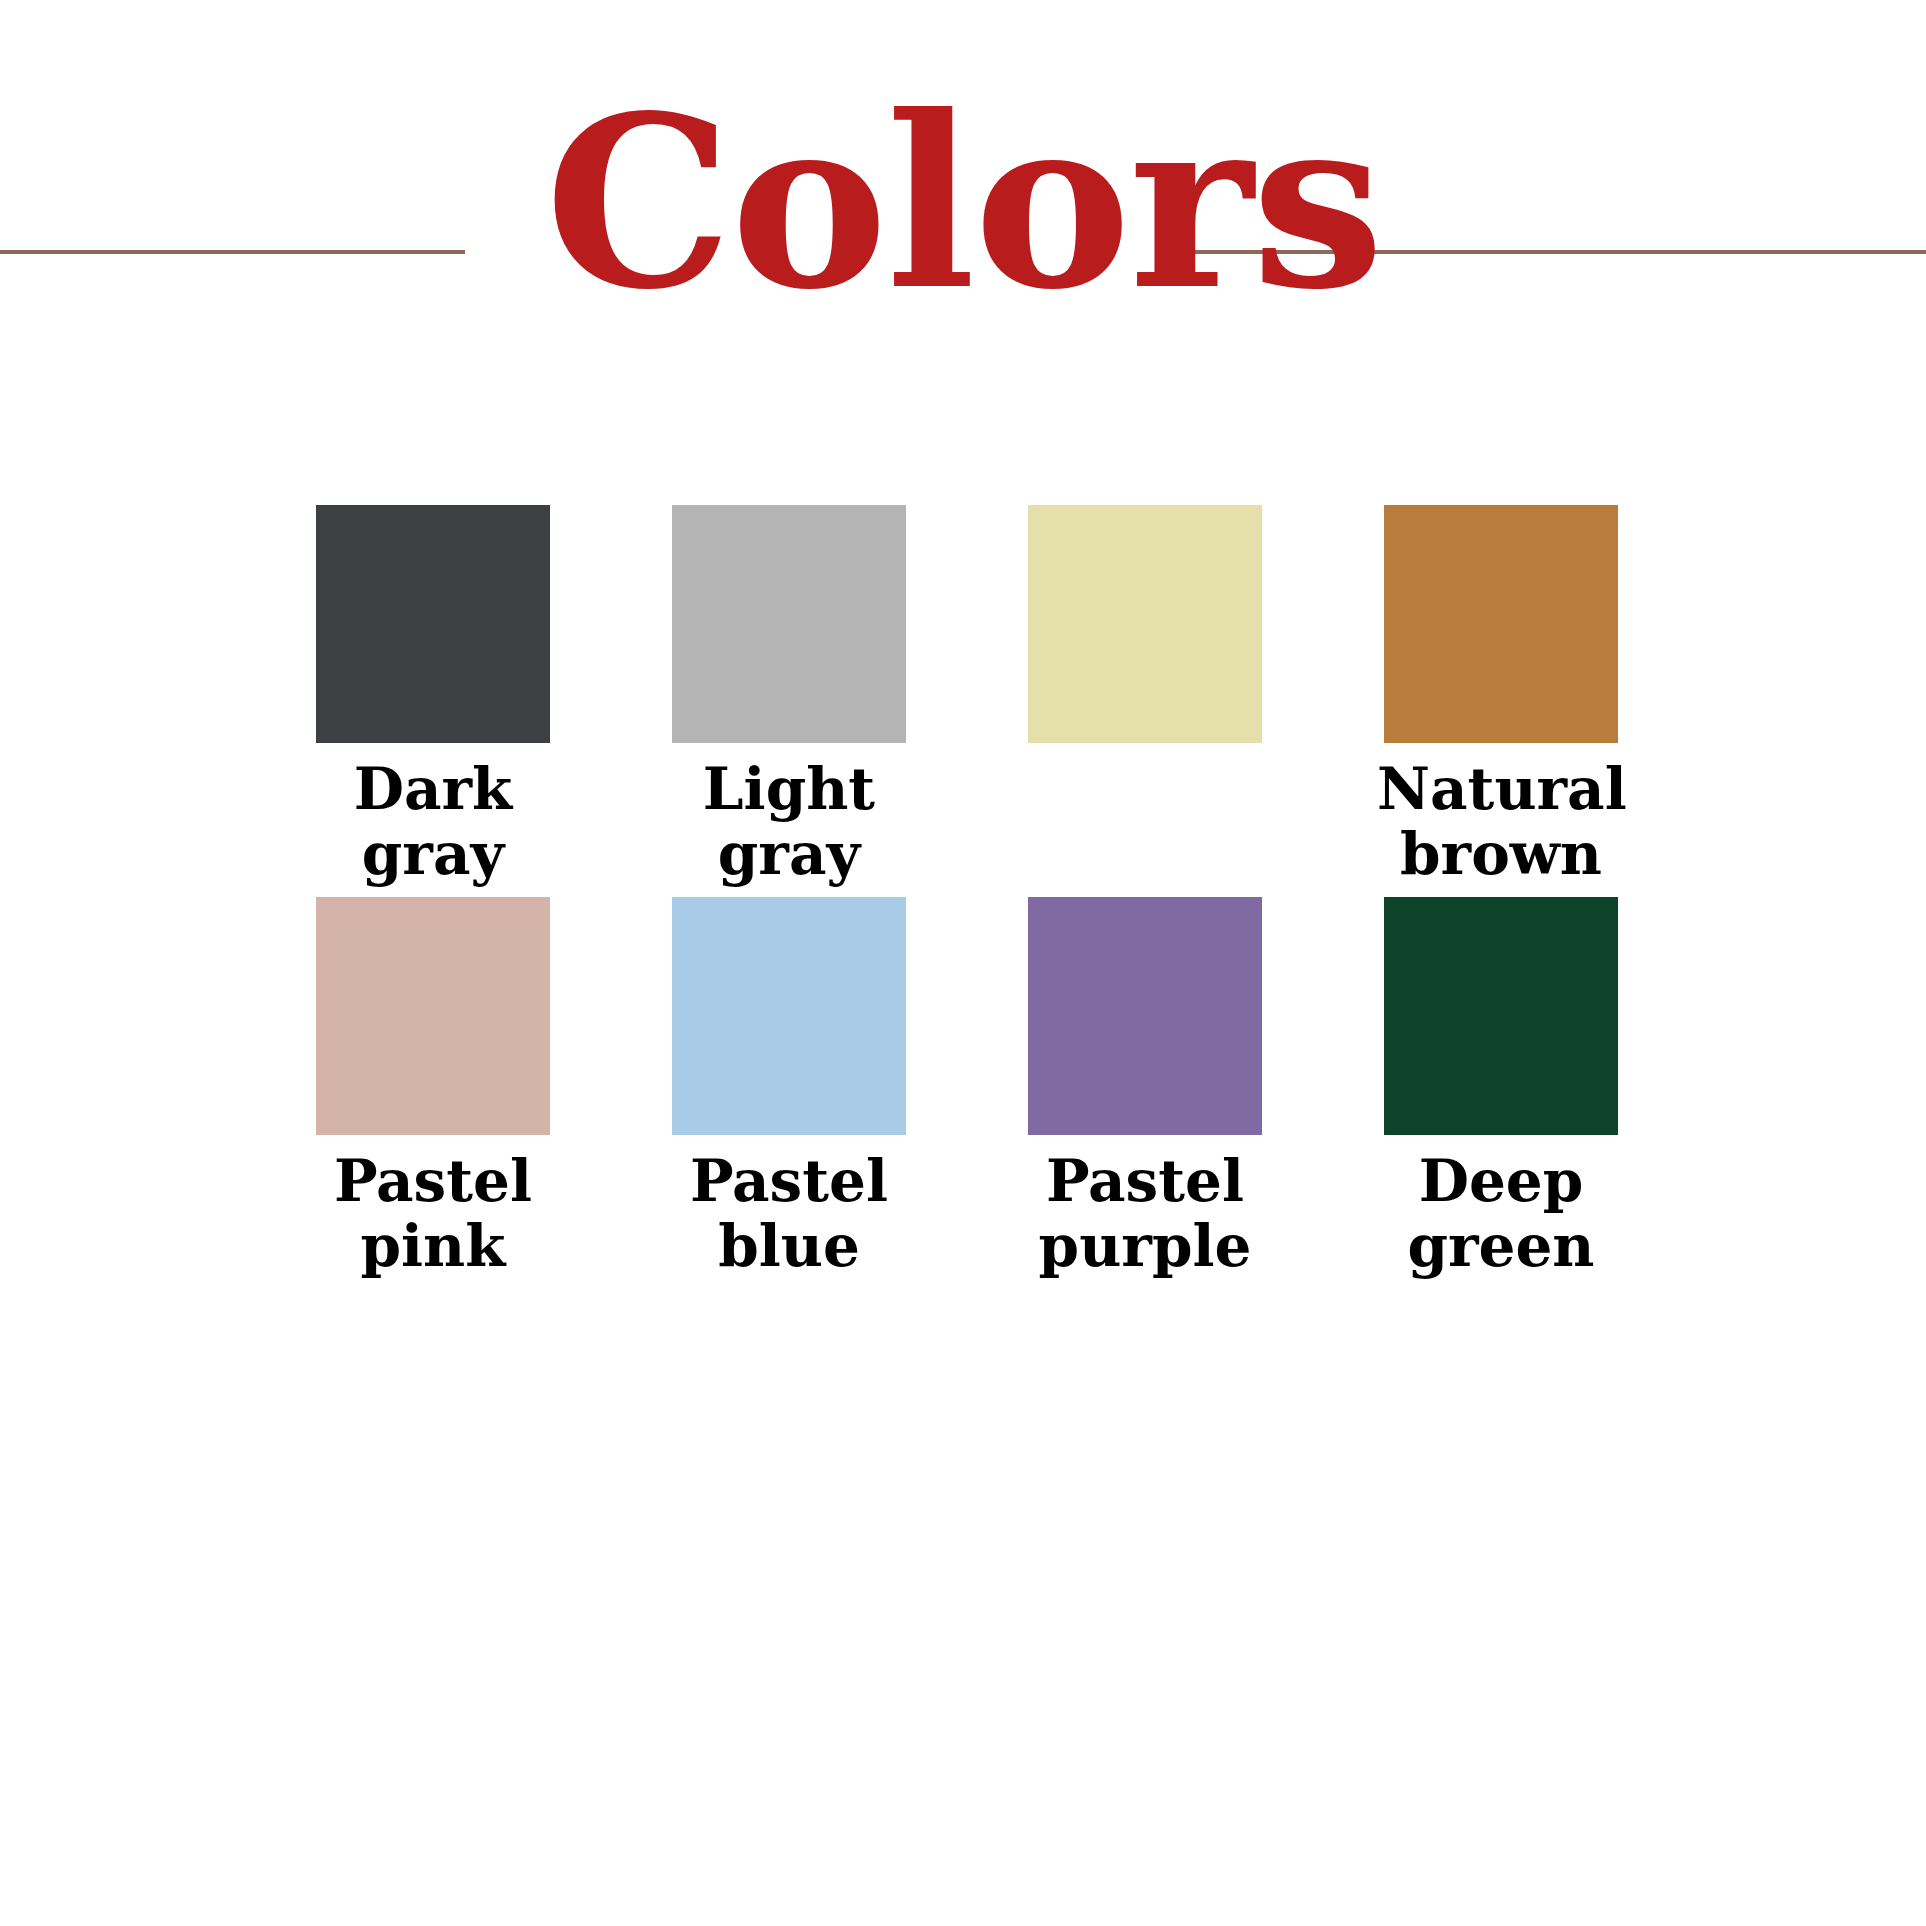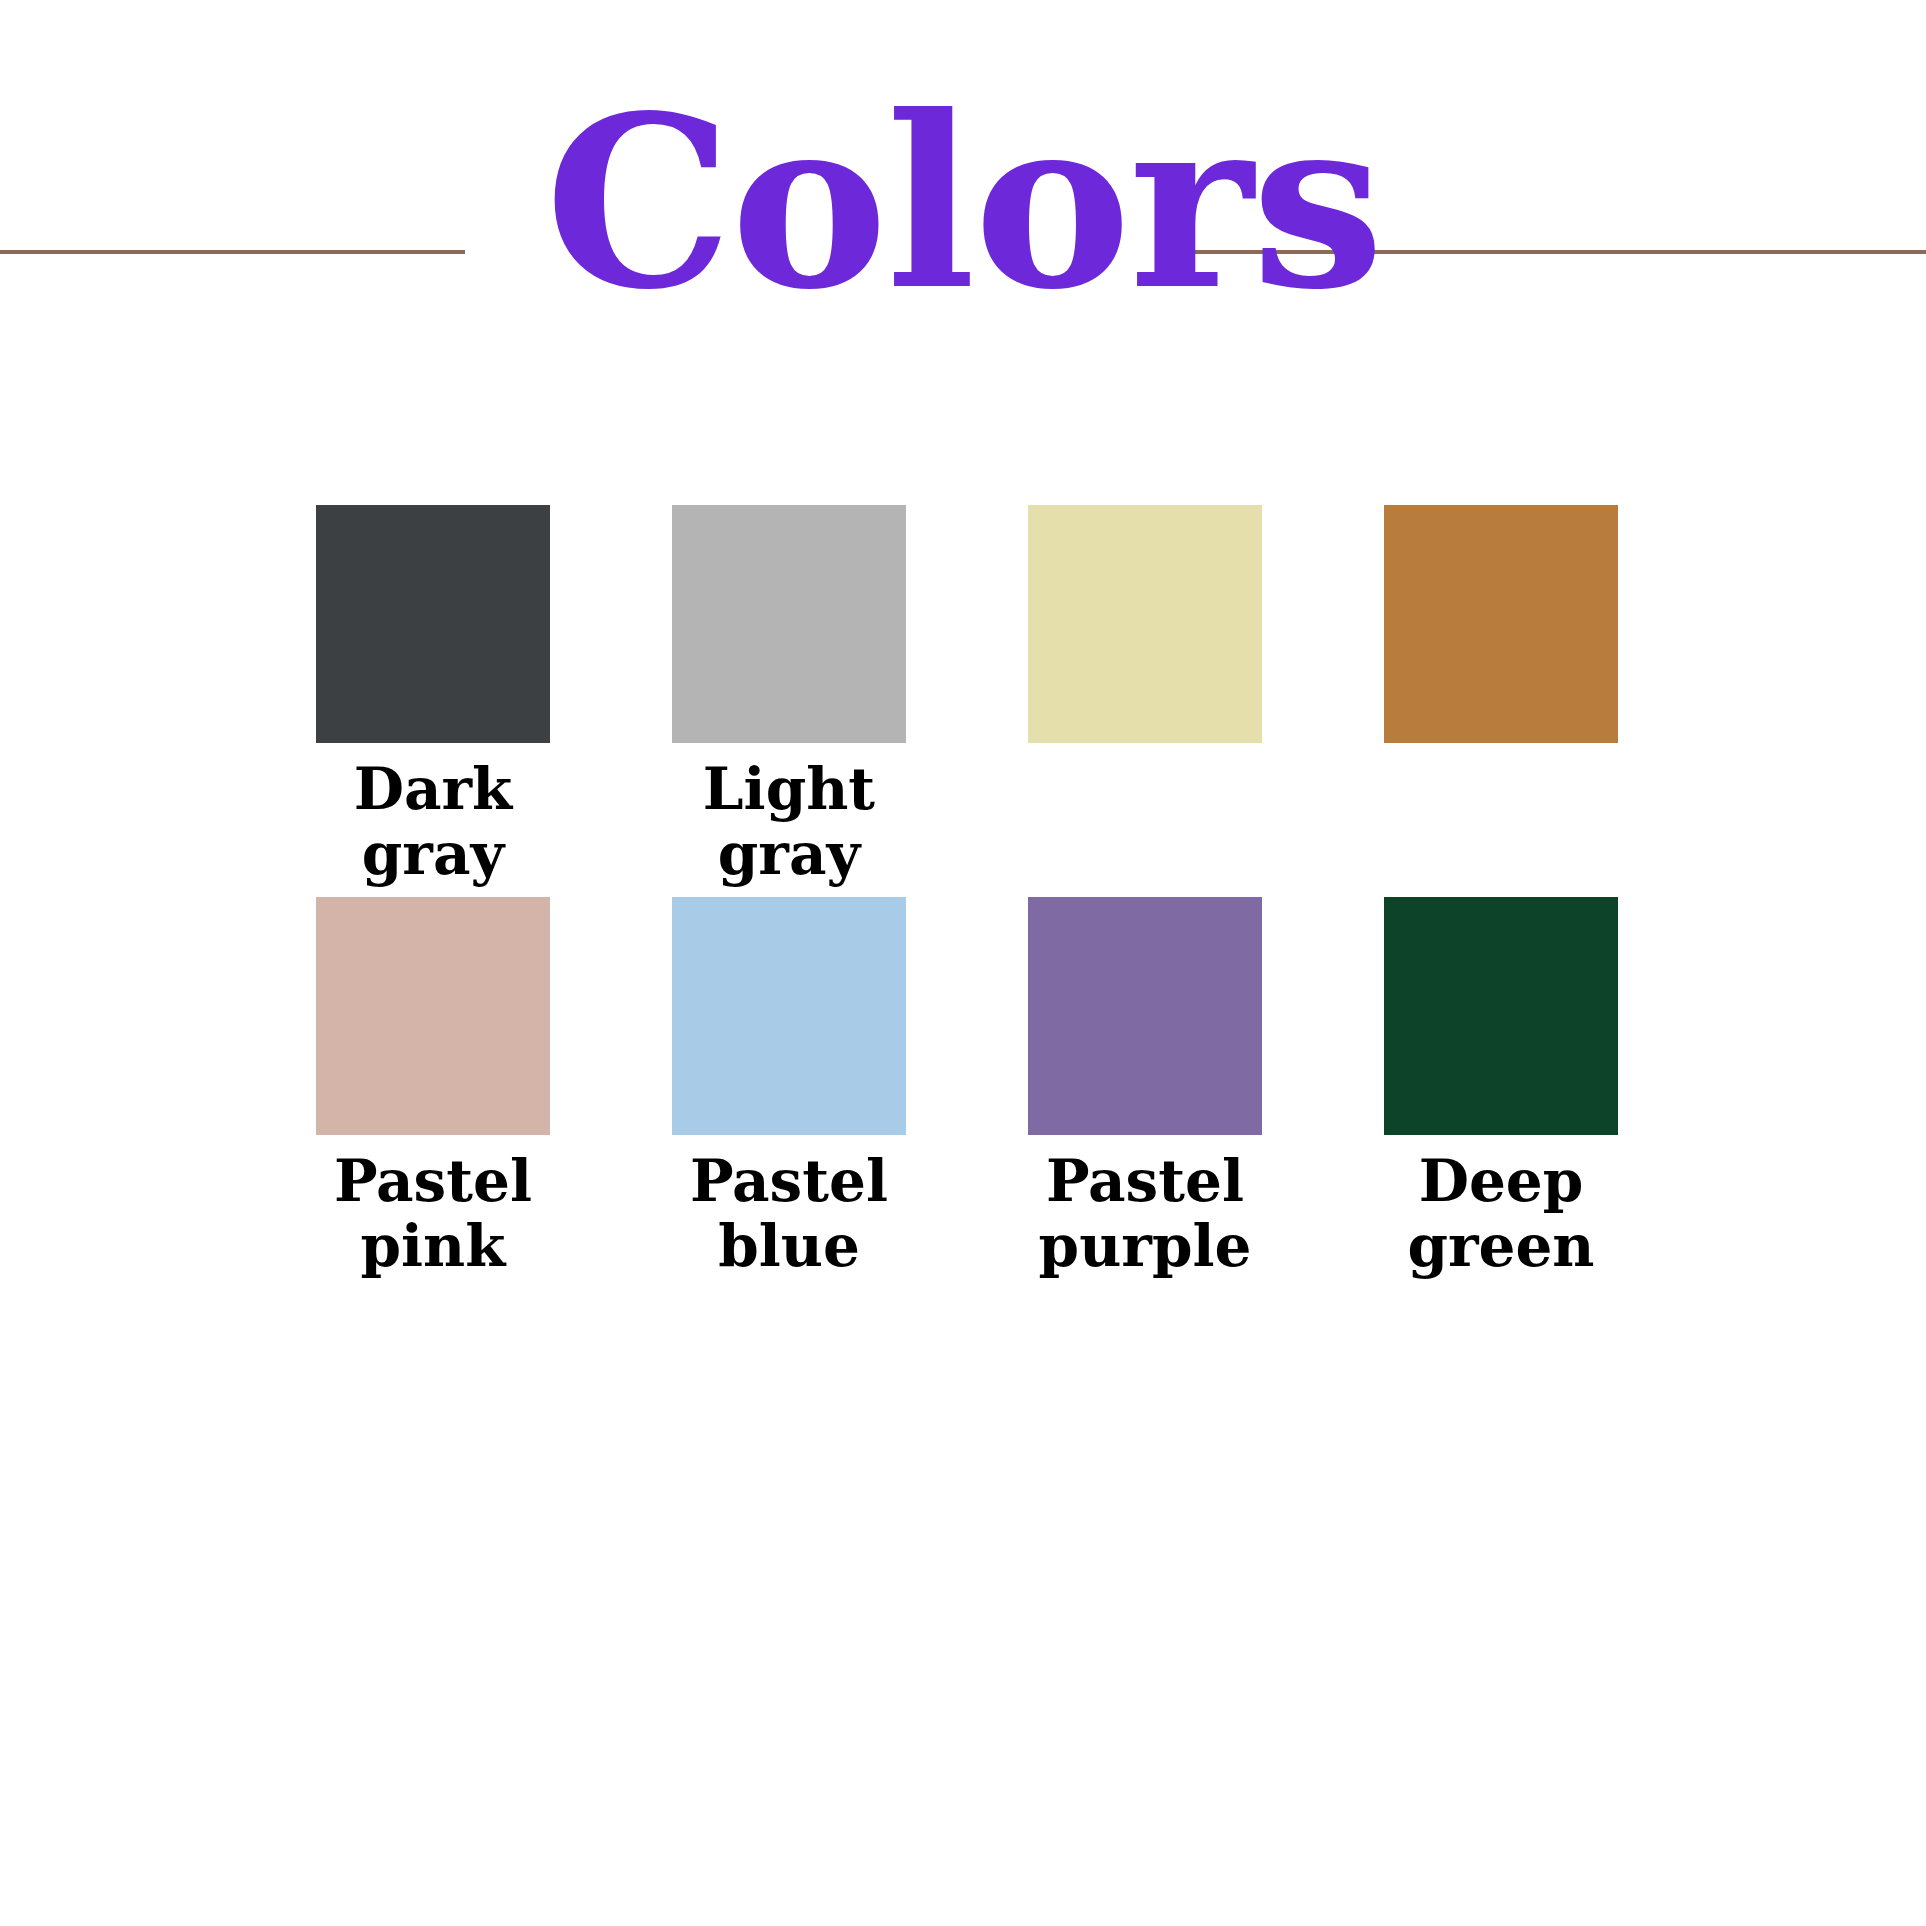--- a/index.html
+++ b/index.html
@@ -93,38 +93,39 @@
     color: #000000;
     letter-spacing: 0px;
   }
 </style>
 </head>
 <body style="background-color: rgb(255, 255, 255);">
 
 <div class="header">
   <div class="rule rule-left" style="background-color: rgb(141, 106, 87);"></div>
   <div class="rule rule-right" style="background-color: rgb(141, 106, 87);"></div>
-  <h1 class="page-title" style="color: #6d28d9;">Colors</h1>
+  <h1 class="page-title" style="color: #b91c1c;">Colors</h1>
 </div>
 
 <div class="palette">
   <div class="swatch-row row-1">
       <div class="swatch-cell">
         <div class="swatch-chip" style="background-color: rgb(60, 64, 66);"></div>
         <div class="swatch-label">Dark gray</div>
       </div>
       <div class="swatch-cell">
         <div class="swatch-chip" style="background-color: rgb(180, 180, 180);"></div>
         <div class="swatch-label">Light<br>gray</div>
       </div>
       <div class="swatch-cell">
         <div class="swatch-chip" style="background-color: rgb(229, 224, 171);"></div>
       </div>
       <div class="swatch-cell">
         <div class="swatch-chip" style="background-color: rgb(184, 124, 60);"></div>
+        <div class="swatch-label">Natural<br>brown</div>
       </div>
     </div>
   <div class="swatch-row row-2">
       <div class="swatch-cell">
         <div class="swatch-chip" style="background-color: rgb(212, 180, 168);"></div>
         <div class="swatch-label">Pastel<br>pink</div>
       </div>
       <div class="swatch-cell">
         <div class="swatch-chip" style="background-color: rgb(168, 203, 232);"></div>
         <div class="swatch-label">Pastel<br>blue</div>

